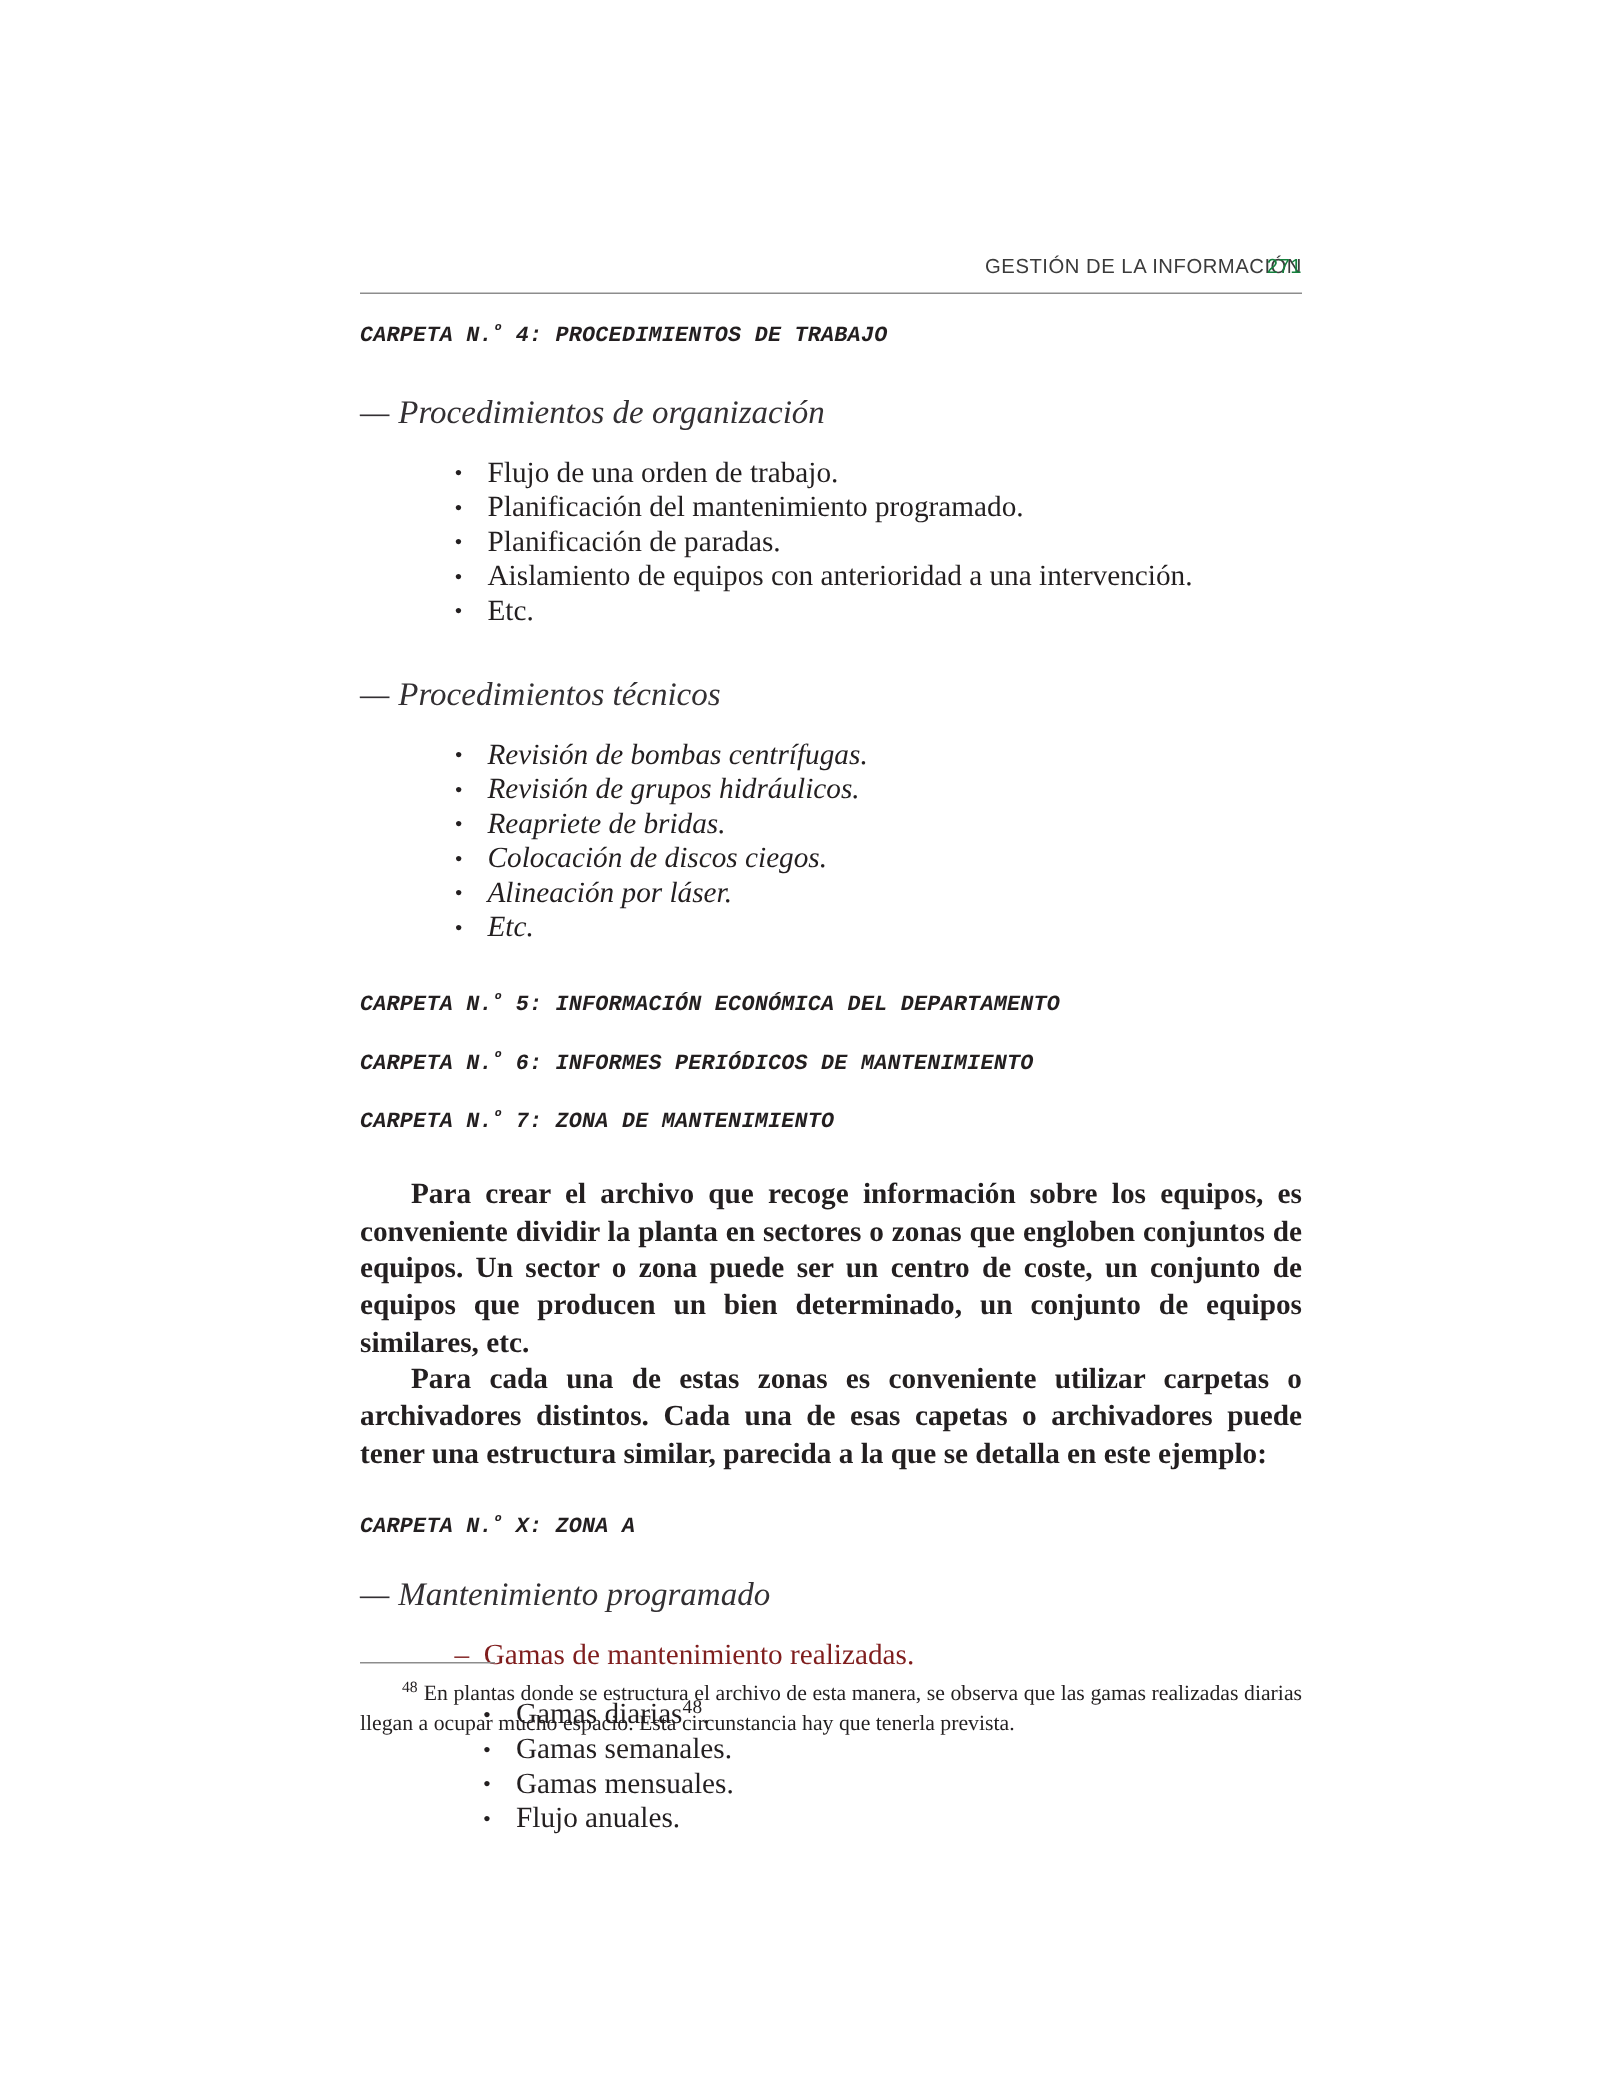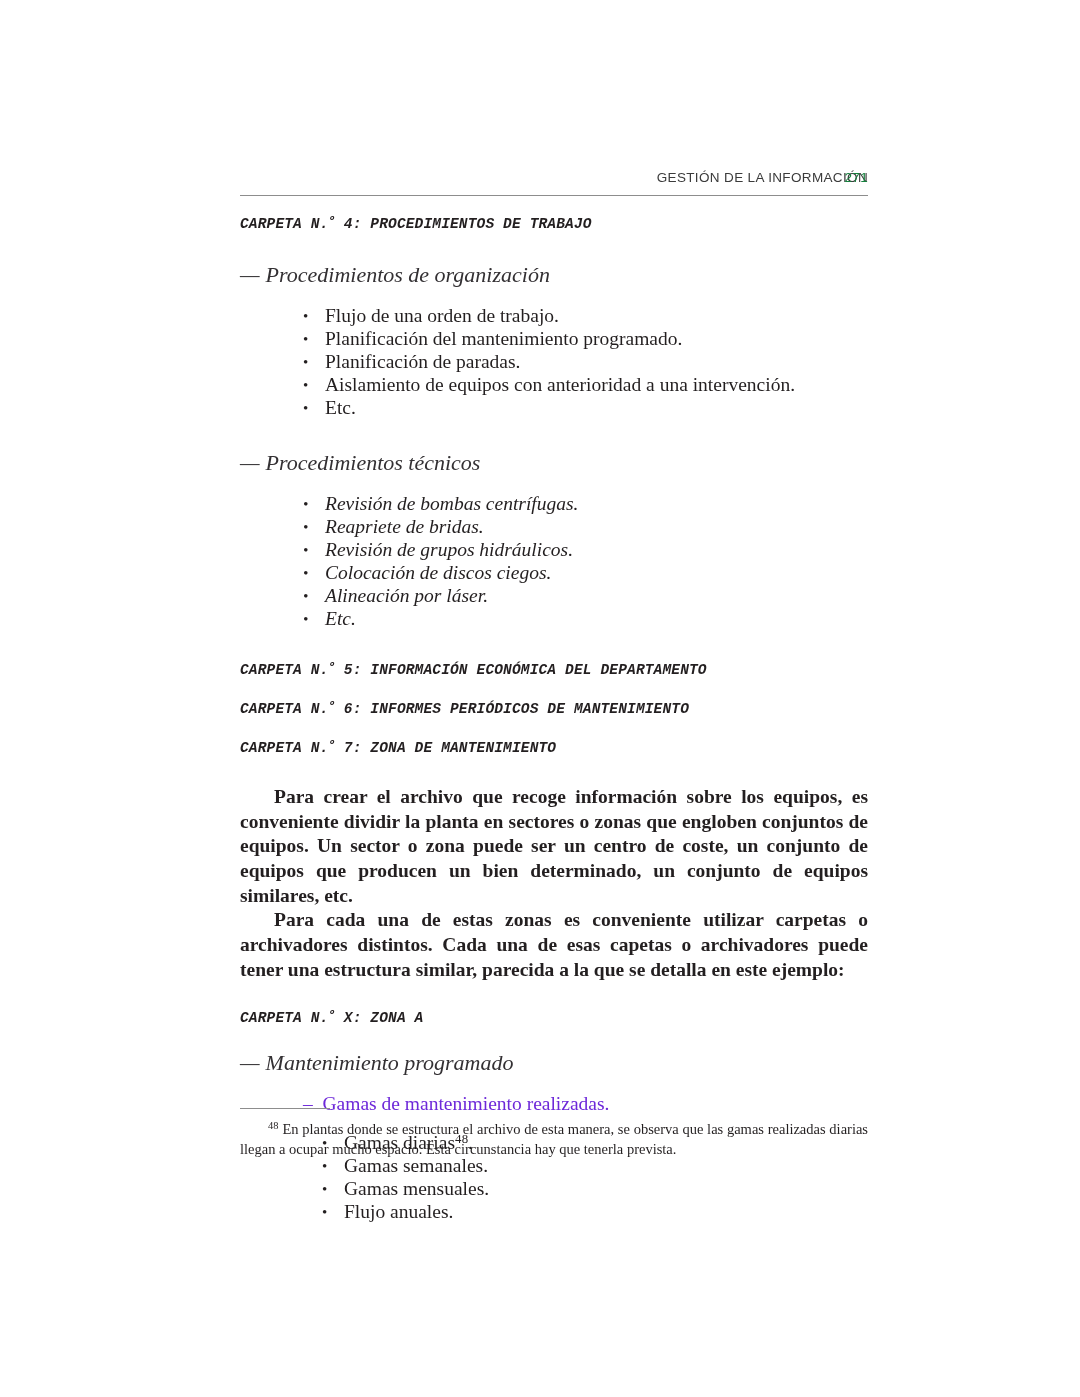--- a/index.html
+++ b/index.html
@@ -106,21 +106,21 @@
     width: 22px;
     text-indent: 0;
     font-size: 15px;
     vertical-align: 1px;
   }
 
   .lvl2-dash {
     font-family: "Liberation Serif", serif;
     font-size: 19.5px;
     line-height: 1.2;
-    color: #6d28d9;
+    color: #7f1d1d;
     margin: 0;
     padding-left: 24px;
     text-indent: -24px;
   }
 
   .body-para {
     font-family: "Liberation Serif", serif;
     font-size: 19.5px;
     line-height: 1.265;
     text-align: justify;
@@ -203,22 +203,22 @@
     </ul>
 
     <div class="sp-e"></div>
 
     <p class="lvl1"><span class="dash">—</span> <span>Procedimientos técnicos</span></p>
 
     <div class="sp-g"></div>
 
     <ul class="blist" style="padding-left:63px;font-style:italic;">
       <li><span class="bul">•</span><span>Revisión de bombas centrífugas.</span></li>
+      <li><span class="bul">•</span><span>Revisión de grupos hidráulicos.</span></li>
       <li><span class="bul">•</span><span>Reapriete de bridas.</span></li>
-      <li><span class="bul">•</span><span>Revisión de grupos hidráulicos.</span></li>
       <li><span class="bul">•</span><span>Colocación de discos ciegos.</span></li>
       <li><span class="bul">•</span><span>Alineación por láser.</span></li>
       <li><span class="bul">•</span><span>Etc.</span></li>
     </ul>
 
     <div class="sp-e"></div>
 
     <p class="carpeta-heading"><span>CARPETA N.</span><span class="ord">º</span><span> 5: INFORMACIÓN ECONÓMICA DEL DEPARTAMENTO</span></p>
 
     <div class="sp-i"></div>

